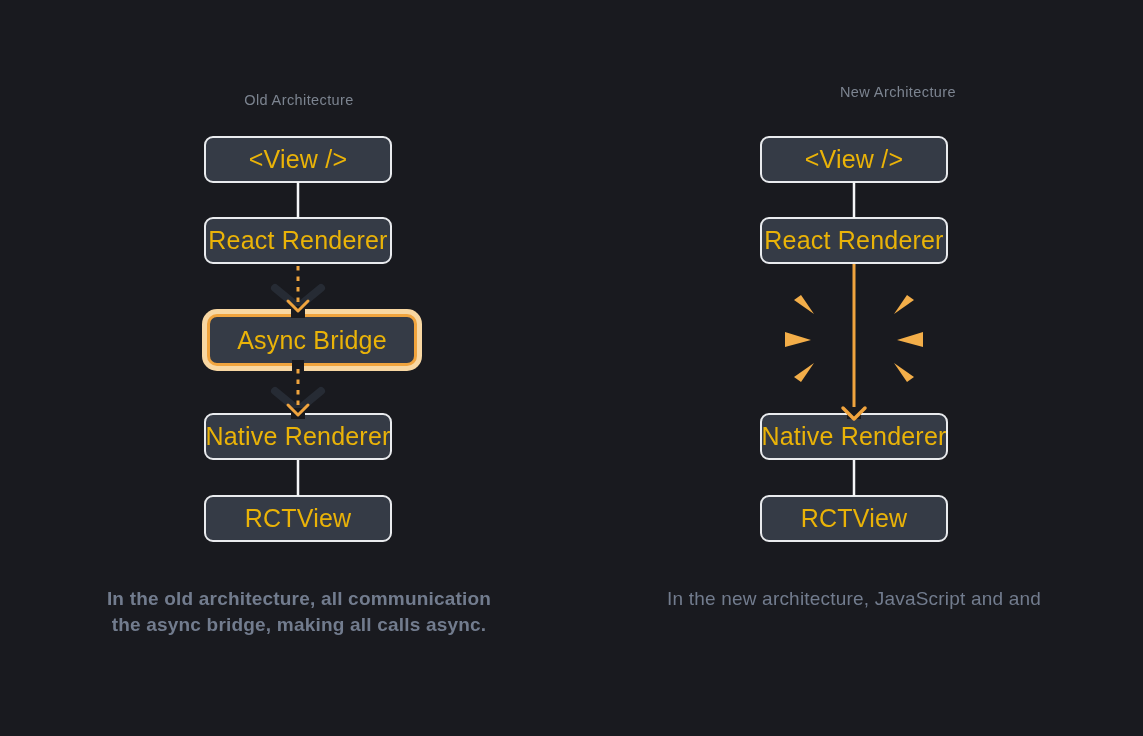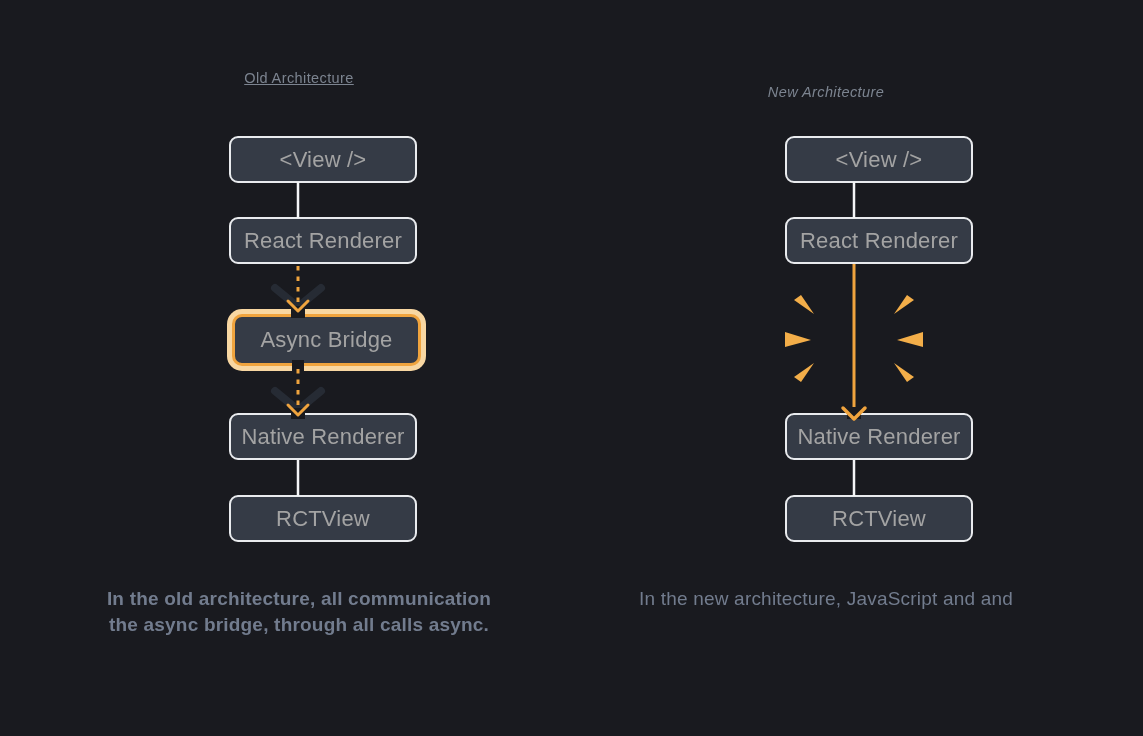--- a/index.html
+++ b/index.html
@@ -12,44 +12,43 @@
     font-family: "Liberation Sans", sans-serif;
   }
   .col-title {
     position: absolute;
     width: 220px;
     text-align: center;
     font-size: 14.5px;
     letter-spacing: 0.4px;
     color: #7c8490;
   }
-  .old-title { left: 189px; top: 70px; text-decoration: underline; }
-  .new-title { left: 716px; top: 84px; font-style: italic; }
+  .old-title { left: 189px; top: 92px; }
+  .new-title { left: 788px; top: 84px; }
   .node {
     position: absolute;
     box-sizing: border-box;
     width: 188px;
     height: 47px;
     background: #353b46;
     border: 2px solid #e9ebee;
     border-radius: 9px;
     display: flex;
     align-items: center;
     justify-content: center;
-    color: #a3a3a3;
-    font-size: 22px;
+    color: #eab308;
+    font-size: 25px;
     letter-spacing: 0.2px;
     white-space: nowrap;
-    margin-left: 25px;
   }
   .old-view   { left: 204px; top: 136px; }
   .old-react  { left: 204px; top: 217px; }
   .old-async  {
     left: 207px; top: 314px;
-    width: 189px; height: 52px;
+    width: 210px; height: 52px;
     border: 3px solid #f0a43e;
     border-radius: 10px;
     box-shadow: 0 0 0 5px #f8d7a2;
   }
   .old-native { left: 204px; top: 413px; }
   .old-rct    { left: 204px; top: 495px; }
   .new-view   { left: 760px; top: 136px; }
   .new-react  { left: 760px; top: 217px; }
   .new-native { left: 760px; top: 413px; }
   .new-rct    { left: 760px; top: 495px; }
@@ -57,21 +56,21 @@
     position: absolute;
     top: 586px;
     width: 480px;
     text-align: center;
     font-size: 19px;
     line-height: 26px;
     letter-spacing: 0.2px;
     color: #727c8e;
   }
   .old-caption { left: 59px; font-weight: bold; }
-  .new-caption { left: 586px; }
+  .new-caption { left: 614px; }
   .overlay {
     position: absolute;
     left: 0; top: 0;
     width: 1143px;
     height: 736px;
     pointer-events: none;
   }
 </style>
 </head>
 <body>
@@ -80,21 +79,21 @@
 
   <div>
     <div class="col-title old-title">Old Architecture</div>
     <div class="node old-view">&lt;View /&gt;</div>
     <div class="node old-react">React Renderer</div>
     <div class="node old-async">Async Bridge</div>
     <div class="node old-native">Native Renderer</div>
     <div class="node old-rct">RCTView</div>
     <div class="caption old-caption">
       <div>In the old architecture, all communication</div>
-      <div>the async bridge, through all calls async.</div>
+      <div>the async bridge, making all calls async.</div>
     </div>
   </div>
 
   <div>
     <div class="col-title new-title">New Architecture</div>
     <div class="node new-view">&lt;View /&gt;</div>
     <div class="node new-react">React Renderer</div>
     <div class="node new-native">Native Renderer</div>
     <div class="node new-rct">RCTView</div>
     <div class="caption new-caption">

